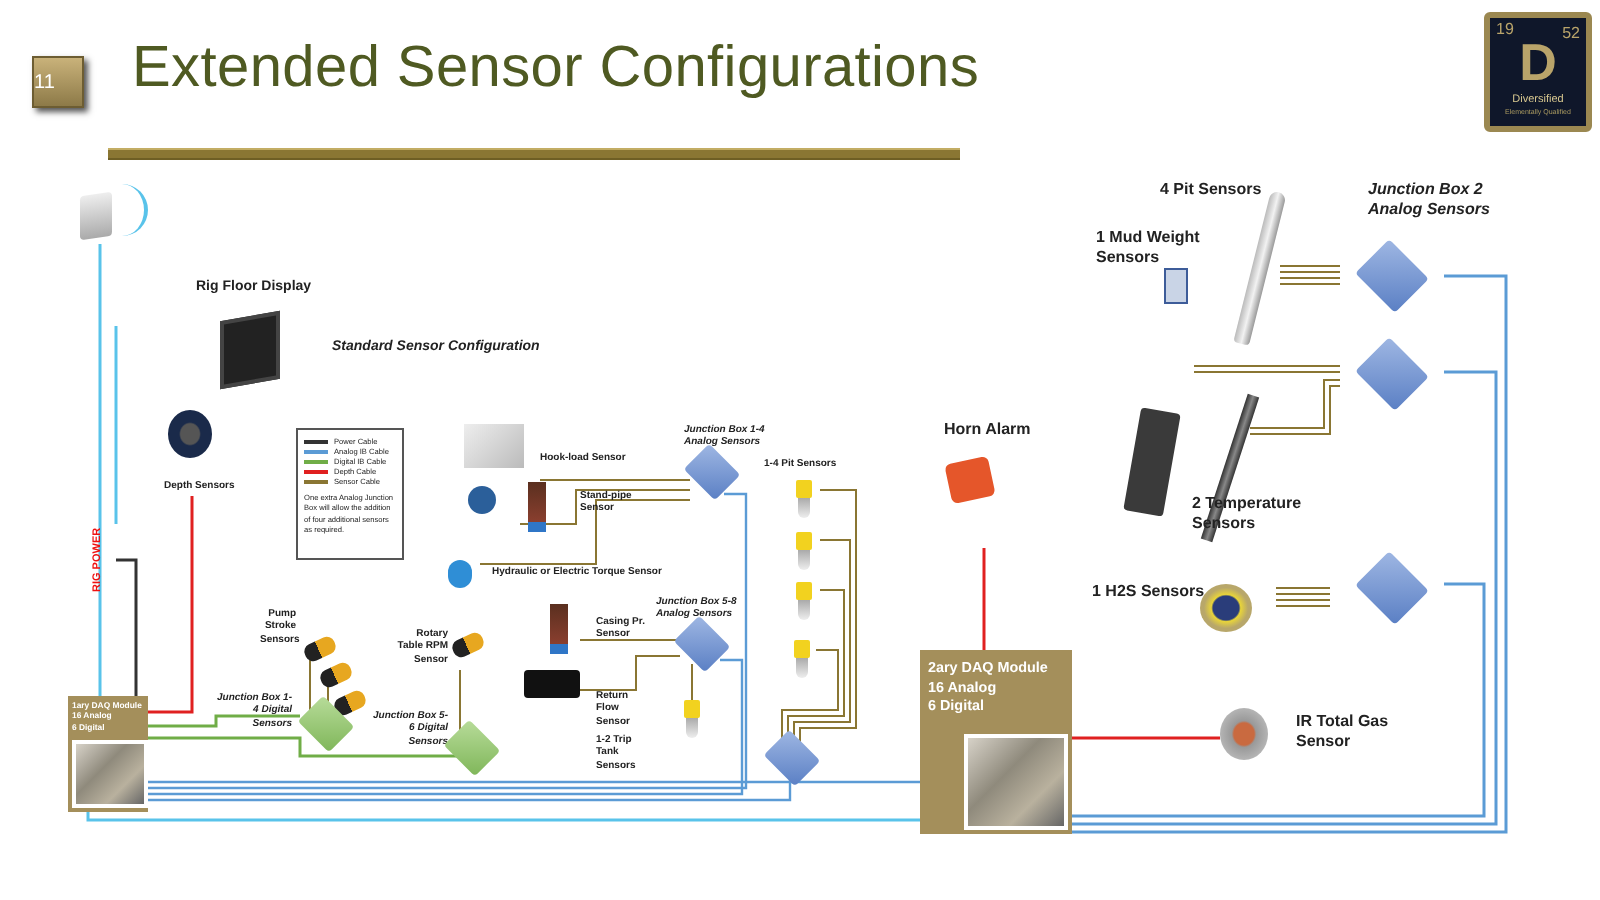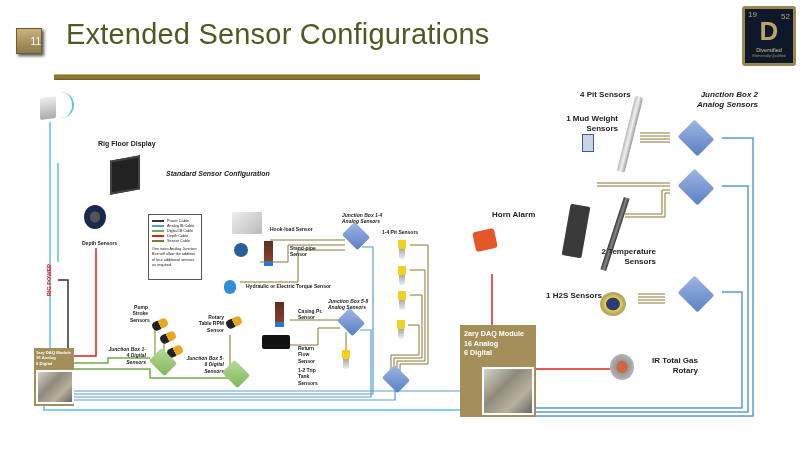--- a/index.html
+++ b/index.html
@@ -1,36 +1,36 @@
 <!DOCTYPE html>
 <html><head>
 <meta charset="utf-8">
 <style>
   html, body { margin:0; padding:0; }
   body { width:800px; height:450px; background:#ffffff; position:relative; overflow:hidden;
          font-family:"Liberation Sans", "DejaVu Sans", sans-serif; }
   .abs { position:absolute; }
   #slide-num { left:16px; top:28px; width:24px; height:24px; background:linear-gradient(#c9b27a,#8d7a48);
     border:1px solid #6d5d32; box-shadow:2px 2px 3px #555; color:#fff; font-size:10px;
-    display:flex; align-items:center; justify-content:flex-end; }
+    display:flex; align-items:center; justify-content:flex-start; }
   #title { left:66px; top:18px; font-size:29px; color:#4f5a22; letter-spacing:0.2px; }
   #title-rule { left:54px; top:74px; width:426px; height:4px; background:#8a7633;
     border-top:1px solid #c3ad64; border-bottom:1px solid #6e5e24; }
   #logo { left:742px; top:6px; width:48px; height:54px; background:#0f172a; border:3px solid #9b8851;
     border-radius:3px; color:#b9a46a; }
   #logo .n1 { position:absolute; left:3px; top:1px; font-size:8px; }
   #logo .n2 { position:absolute; right:3px; top:3px; font-size:8px; }
   #logo .big { position:absolute; left:0; right:0; top:7px; text-align:center; font-size:26px; font-weight:bold; }
   #logo .sub { position:absolute; left:0; right:0; top:38px; text-align:center; font-size:5.5px; color:#d8c890; }
   #logo .sub2 { position:absolute; left:0; right:0; top:45px; text-align:center; font-size:3.5px; color:#aa9a60; }
   svg#wires { position:absolute; left:0; top:0; }
   .lbl { position:absolute; font-size:5px; font-weight:bold; color:#222; line-height:1.25; }
   .lbl.it { font-style:italic; }
   .lbl.big { font-size:7px; }
-  .lbl.mid { font-size:8px;text-align:right; }
+  .lbl.mid { font-size:8px; }
   .legend { left:148px; top:214px; width:54px; height:66px; border:1px solid #555; background:#fff;
     font-size:3.8px; color:#222; padding:3px; box-sizing:border-box; }
   .legend .row { display:flex; align-items:center; gap:3px; height:5px; }
   .legend .sw { width:12px; height:2px; }
   .legend .note { margin-top:4px; line-height:1.4; }
   .daq { background:#a48f5b; color:#fff; font-weight:bold; }
   #daq1 { left:34px; top:348px; width:40px; height:58px; font-size:4.2px; padding:2px; box-sizing:border-box; line-height:1.3;}
   #daq2 { left:460px; top:325px; width:76px; height:92px; font-size:7.2px; padding:4px; box-sizing:border-box; line-height:1.35;}
   .daq .photo { position:absolute; background:linear-gradient(135deg,#d7d2c8,#8f8a7c 40%,#b9b19e 70%,#666); border:2px solid #fff; }
   .jb { position:absolute; width:22px; height:18px; transform:rotate(45deg); border-radius:2px; }
@@ -189,37 +189,37 @@
 <div class="lbl it" style="left:186px;top:355px;width:38px;text-align:right;">Junction Box 5-6 Digital Sensors</div>
 <div class="jb green" style="left:225px;top:365px;"></div>
 
 <div id="daq1" class="abs daq">
   <div>1ary DAQ Module</div>
   <div>16 Analog</div>
   <div>6 Digital</div>
   <div class="photo" style="left:2px;top:22px;width:34px;height:30px;"></div>
 </div>
 
-<div class="lbl mid" style="left:492px;top:210px;">Horn Alarm</div>
+<div class="lbl mid" style="left:472px;top:210px;">Horn Alarm</div>
 <div class="abs" style="left:474px;top:230px;width:22px;height:20px;background:#e5562a;border-radius:3px;transform:rotate(-12deg);"></div>
 
 <div class="lbl mid" style="left:580px;top:90px;">4 Pit Sensors</div>
 <div class="abs" style="left:626px;top:95px;width:8px;height:78px;background:linear-gradient(90deg,#bbb,#f2f2f2,#999);transform:rotate(14deg);border-radius:4px 4px 2px 2px;"></div>
 <div class="lbl mid" style="left:548px;top:114px;width:70px;">1 Mud Weight Sensors</div>
 <div class="abs" style="left:566px;top:205px;width:20px;height:52px;background:#3a3a3a;transform:rotate(10deg);border-radius:2px;"></div>
 <div class="abs" style="left:582px;top:134px;width:10px;height:16px;background:#c9d4e6;border:1px solid #3d5c99;"></div>
 <div class="abs" style="left:612px;top:196px;width:6px;height:76px;background:linear-gradient(90deg,#333,#888,#333);transform:rotate(18deg);"></div>
 <div class="lbl it mid" style="left:684px;top:90px;width:74px;">Junction Box 2 Analog Sensors</div>
 <div class="jb blue" style="left:682px;top:126px;width:28px;height:24px;"></div>
 <div class="jb blue" style="left:682px;top:175px;width:28px;height:24px;"></div>
 <div class="lbl mid" style="left:596px;top:247px;width:60px;">2 Temperature Sensors</div>
 <div class="jb blue" style="left:682px;top:282px;width:28px;height:24px;"></div>
 <div class="lbl mid" style="left:546px;top:291px;">1 H2S Sensors</div>
 <div class="abs" style="left:600px;top:292px;width:26px;height:24px;border-radius:50%;background:radial-gradient(#2a3d7a 35%,#e8d43a 40%,#b8a76a 60%);"></div>
 <div class="abs" style="left:610px;top:354px;width:24px;height:26px;border-radius:50%;background:radial-gradient(#c96a40 30%,#999 36%,#ccc);"></div>
-<div class="lbl mid" style="left:648px;top:356px;width:50px;">IR Total Gas Rotary</div>
+<div class="lbl mid" style="left:648px;top:356px;width:50px;">IR Total Gas Sensor</div>
 
 <div id="daq2" class="abs daq">
   <div>2ary DAQ Module</div>
   <div>16 Analog</div>
   <div>6 Digital</div>
   <div class="photo" style="left:22px;top:42px;width:48px;height:44px;"></div>
 </div>
 
 </body></html>

